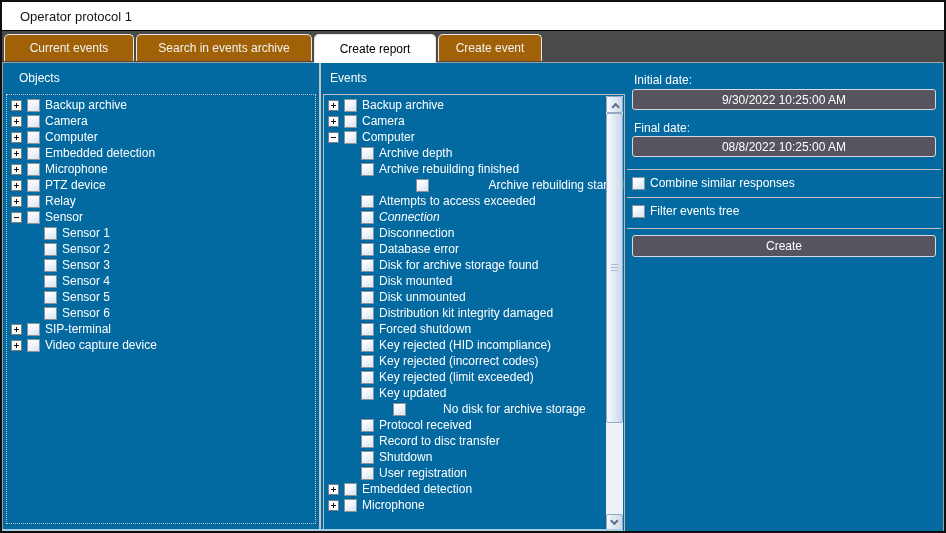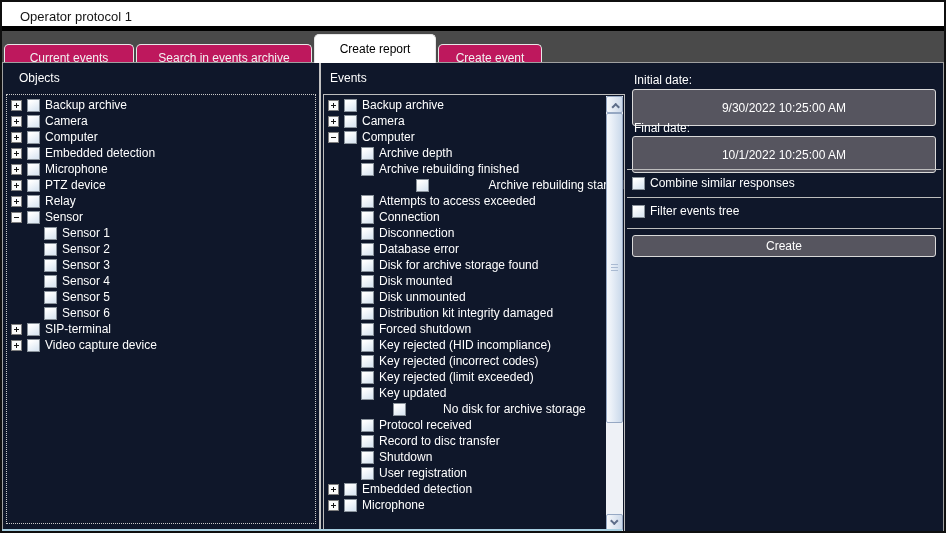--- a/index.html
+++ b/index.html
@@ -8,52 +8,52 @@
   .window {
     position:relative; width:946px; height:533px;
     background:#4b4b4b;
     border:2px solid #0f0f0f;
     overflow:hidden;
   }
 
   
   .title-bar {
     position:absolute; left:0; top:0; right:0; height:29px;
-    background:#ffffff; border-bottom:5px solid #000000;
+    background:#ffffff; border-bottom:1px solid #000000;
   }
   .title-bar .title {
     position:absolute; left:18px; top:0; line-height:29px;
     font-size:13px; color:#141414;
   }
 
   
   .tab-strip {
     position:absolute; left:0; top:30px; right:0; height:30px;
     background:#4a4a4a;
   }
   .tab {
-    position:absolute; top:12px; height:27px;
-    background:#be185d; color:#f2f2f2;
+    position:absolute; top:2px; height:27px;
+    background:#a16207; color:#f2f2f2;
     border:1px solid #e8e8e8; border-bottom:none;
     border-radius:5px 5px 0 0;
     font-size:12px; display:flex; align-items:center; justify-content:center;
     cursor:default;
   }
   .tab.active {
     background:#ffffff; color:#000000; top:2px; height:29px; z-index:3;text-align:right;
   }
   .tab1 { left:2px;   width:130px; }
   .tab2 { left:134px; width:176px; }
   .tab3 { left:312px; width:122px; }
   .tab4 { left:436px; width:104px; }
 
   
   .content {
     position:absolute; left:0; top:60px; right:0; bottom:0;
-    background:#0f172a; border:1px solid #a0a0a0; border-bottom:none;
+    background:#0369a1; border:1px solid #a0a0a0; border-bottom:none;
   }
   .panel-title { position:absolute; font-size:12px; color:#ffffff; }
 
   .objects-tree {
     position:absolute; left:3px; top:31px; width:310px; height:430px;
     border:1px dotted #c9c9c9; padding-top:2px; overflow:hidden;
   }
   .splitter {
     position:absolute; left:316px; top:0; bottom:0; width:2px; background:#c2c2c2;
   }
@@ -107,21 +107,21 @@
   }
   .sb-thumb::after {
     content:''; position:absolute; left:4px; width:7px; top:50%; margin-top:-4px; height:8px;
     background:repeating-linear-gradient(#a9bad2 0 1px, transparent 1px 3px);
   }
 
   
   .report-panel { position:absolute; left:624px; right:2px; top:0; bottom:0; }
   .rp-label { position:absolute; left:7px; font-size:12px; color:#ffffff; }
   .rp-button {
-    position:absolute; left:5px; right:5px; height:37px;
+    position:absolute; left:5px; right:5px; height:21px;
     background:#56555f; border:1px solid #d9d9d9; border-radius:3px;
     color:#ffffff; font-size:12px;
     display:flex; align-items:center; justify-content:center; cursor:default;
   }
   .rp-sep { position:absolute; left:0; right:0; height:1px; background:#bdbdbd; }
   .rp-check-row {
     position:absolute; left:5px; height:16px;
     display:flex; align-items:center; color:#ffffff; font-size:12px;
   }
   .rp-check-row .tree-checkbox { margin-right:5px; }
@@ -265,21 +265,21 @@
           <div class="tree-row" style="padding-left: 21px; justify-content: space-between;">
             <span class="expander exp-none"></span>
             <span class="tree-checkbox"></span>
             <span class="tree-label">Archive rebuilding started</span>
           </div>
           <div class="tree-row" style="padding-left: 21px;">
             <span class="expander exp-none"></span>
             <span class="tree-checkbox"></span>
             <span class="tree-label">Attempts to access exceeded</span>
           </div>
-          <div class="tree-row" style="padding-left: 21px;">
+          <div class="tree-row" style="padding-left: 21px; font-style: italic;">
             <span class="expander exp-none"></span>
             <span class="tree-checkbox"></span>
             <span class="tree-label">Connection</span>
           </div>
           <div class="tree-row" style="padding-left: 21px;">
             <span class="expander exp-none"></span>
             <span class="tree-checkbox"></span>
             <span class="tree-label">Disconnection</span>
           </div>
           <div class="tree-row" style="padding-left: 21px;">
@@ -377,21 +377,21 @@
           <span class="chev chev-down"></span>
         </div>
       </div>
     </div>
 
     <div class="report-panel">
       <span class="rp-label" style="top:10px;">Initial date:</span>
       <div class="rp-button" style="top:26px;">9/30/2022 10:25:00 AM</div>
 
       <span class="rp-label" style="top:58px;">Final date:</span>
-      <div class="rp-button" style="top:73px;">10/1/2022 10:25:00 AM</div>
+      <div class="rp-button" style="top:73px;">08/8/2022 10:25:00 AM</div>
 
       <div class="rp-sep" style="top:106px;"></div>
 
       <div class="rp-check-row" style="top:112px;">
         <span class="tree-checkbox"></span>
         <span>Combine similar responses</span>
       </div>
 
       <div class="rp-sep" style="top:134px;"></div>
 

